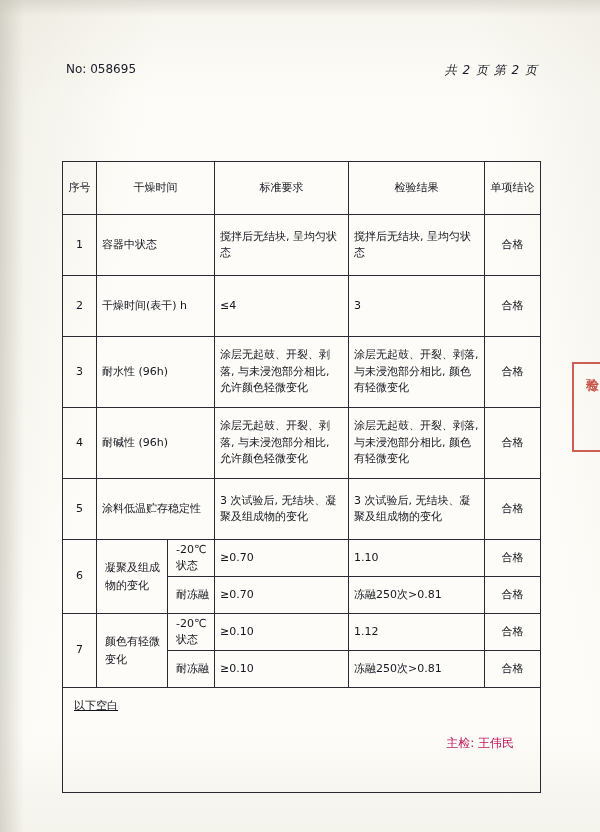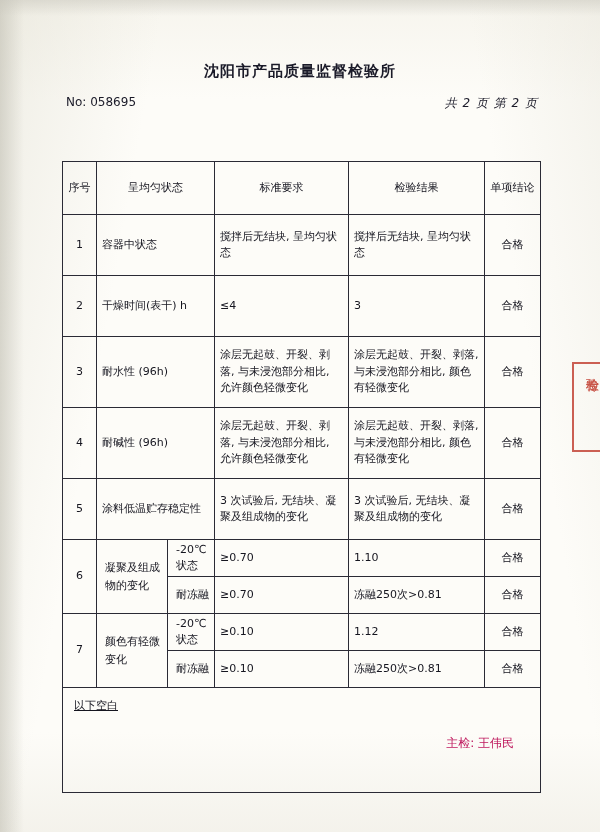--- a/index.html
+++ b/index.html
@@ -178,21 +178,20 @@
 <body>
 
 <div class="page">
   <div class="scan-tint"></div>
   <div class="edge-shadow-left"></div>
   <div class="edge-shadow-top"></div>
 
   <div class="content">
 
     <div class="header">
-      <div class="org-name">沈阳市产品质量监督检验所</div>
     </div>
 
     <div class="meta-row">
       <div class="meta-no">
         <span>No:</span>
         <span>058695</span>
       </div>
       <div class="meta-pages">共 2 页 第 2 页</div>
     </div>
 
@@ -200,21 +199,21 @@
       <colgroup>
         <col class="col-no">
         <col class="col-item">
         <col class="col-std">
         <col class="col-res">
         <col class="col-concl">
       </colgroup>
       <thead>
         <tr>
           <th>序号</th>
-          <th>呈均匀状态</th>
+          <th>干燥时间</th>
           <th>标准要求</th>
           <th>检验结果</th>
           <th>单项结论</th>
         </tr>
       </thead>
       <tbody>
 
         <tr class="mid">
           <td class="no-cell">1</td>
           <td class="item-cell">容器中状态</td>

